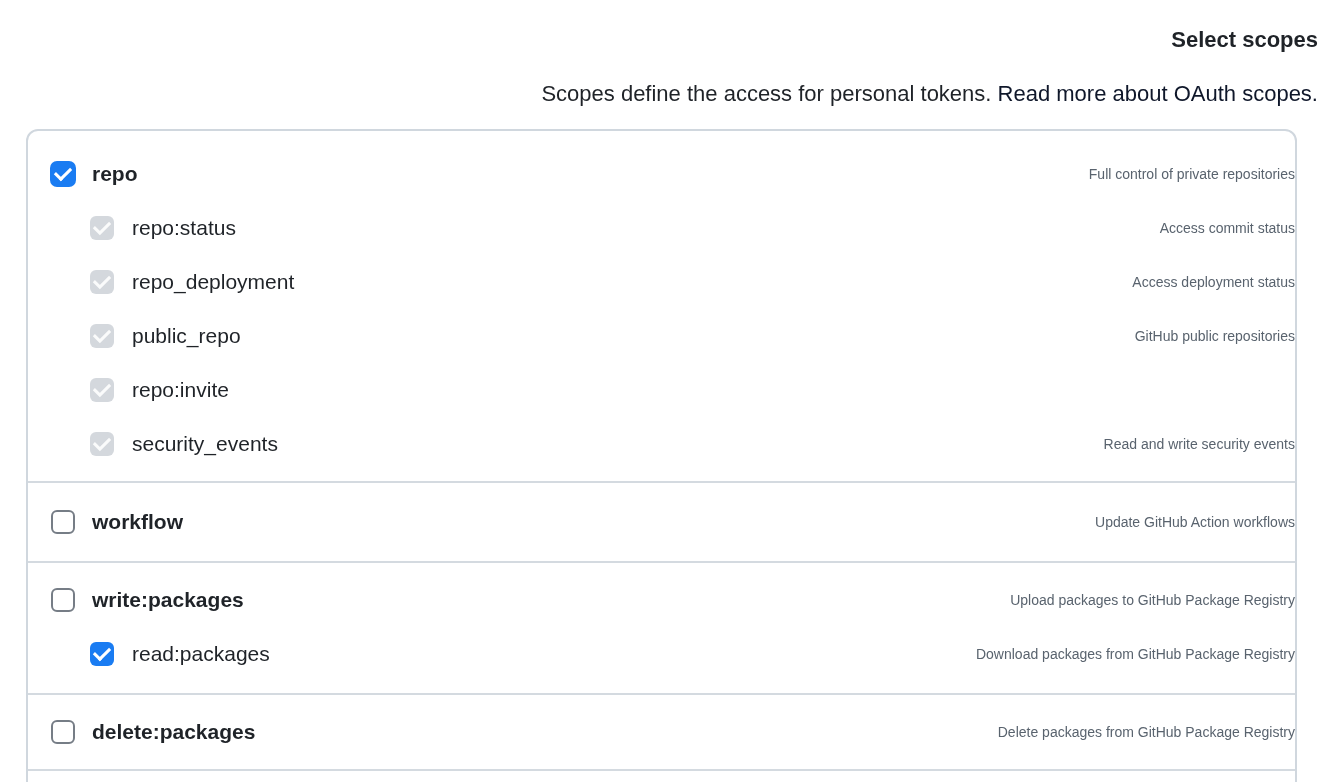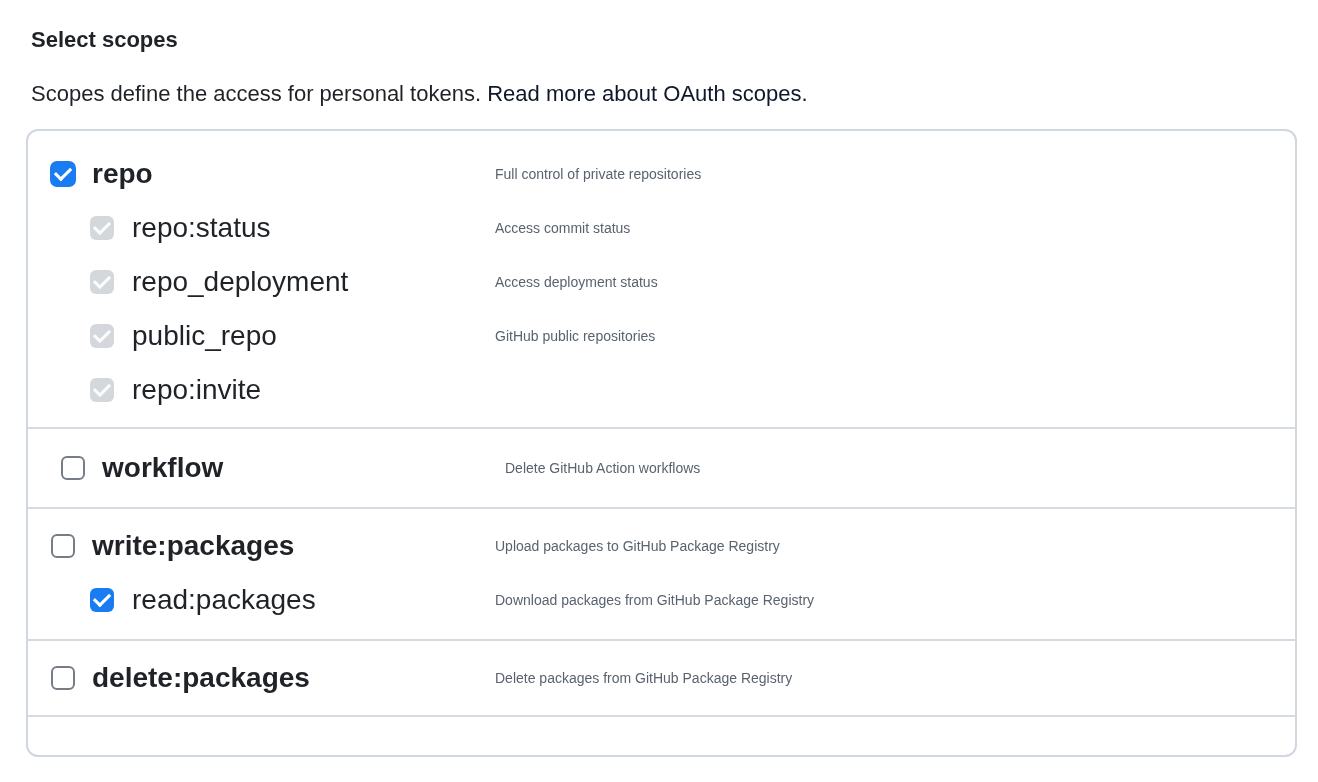--- a/index.html
+++ b/index.html
@@ -1,15 +1,15 @@
 <!DOCTYPE html>
 <html style="--cb-blue: #1a7cf2; --cb-disabled: #d4d8dd;"><head>
 <meta charset="utf-8">
 <style>
-  * { box-sizing: border-box; }
+  * { box-sizing: border-box; text-align: right; }
   html, body {
     margin: 0; padding: 0;
     width: 1318px; height: 782px;
     overflow: hidden;
     background: #ffffff;
     font-family: "Liberation Sans", sans-serif;
     color: #1f2328;
     -webkit-font-smoothing: antialiased;
   }
   .page-title {
@@ -31,21 +31,21 @@
   .scopes-box {
     margin: 22px 0 0 26px;
     width: 1271px;
     border: 2px solid #d0d7de;
     border-radius: 12px;
     background: #ffffff;
   }
   .section { }
   .section + .section { border-top: 2px solid #d4dae0; }
   .section.sec-0 { padding: 16px 0 10px; }
-  .section.sec-1 { padding: 12px 10px; }
+  .section.sec-1 { padding: 12px 0; }
   .section.sec-2 { padding: 10px 0 12px; }
   .section.sec-3 { padding: 10px 0; }
   .section.sec-tail { height: 40px; }
   .row {
     display: grid;
     grid-template-columns: 467px auto;
     align-items: center;
     height: 54px;
   }
   .cell-label {
@@ -79,21 +79,21 @@
     border-width: 0 3px 3px 0;
     transform: translate(-50%, -56%) rotate(45deg);
   }
   .cb.checked.disabled {
     background: var(--cb-disabled, #d4d8dd);
     cursor: default;
   }
   .cb.checked.disabled::after { border-color: rgba(255,255,255,0.88); }
   .scope-name {
     margin-left: 16px;
-    font-size: 28px;
+    font-size: 21px;
     color: #1f2328;
     white-space: nowrap;
   }
   .row.sub .scope-name { margin-left: 18px; }
   .row.top .scope-name { font-weight: 700; }
   .scope-desc {
     font-size: 14px;
     color: #59636e;
     white-space: nowrap;
   }
@@ -136,28 +136,35 @@
           <span class="scope-name">public_repo</span>
         </div>
         <span class="scope-desc">GitHub public repositories</span>
       </div>
       <div class="row sub">
         <div class="cell-label">
           <div class="cb checked disabled"></div>
           <span class="scope-name">repo:invite</span>
         </div>
       </div>
+      <div class="row sub">
+        <div class="cell-label">
+          <div class="cb checked disabled"></div>
+          <span class="scope-name">security_events</span>
+        </div>
+        <span class="scope-desc">Read and write security events</span>
+      </div>
     </div>
     <div class="section sec-1">
       <div class="row top">
         <div class="cell-label">
           <div class="cb unchecked"></div>
           <span class="scope-name">workflow</span>
         </div>
-        <span class="scope-desc">Delete GitHub Action workflows</span>
+        <span class="scope-desc">Update GitHub Action workflows</span>
       </div>
     </div>
     <div class="section sec-2">
       <div class="row top">
         <div class="cell-label">
           <div class="cb unchecked"></div>
           <span class="scope-name">write:packages</span>
         </div>
         <span class="scope-desc">Upload packages to GitHub Package Registry</span>
       </div>

